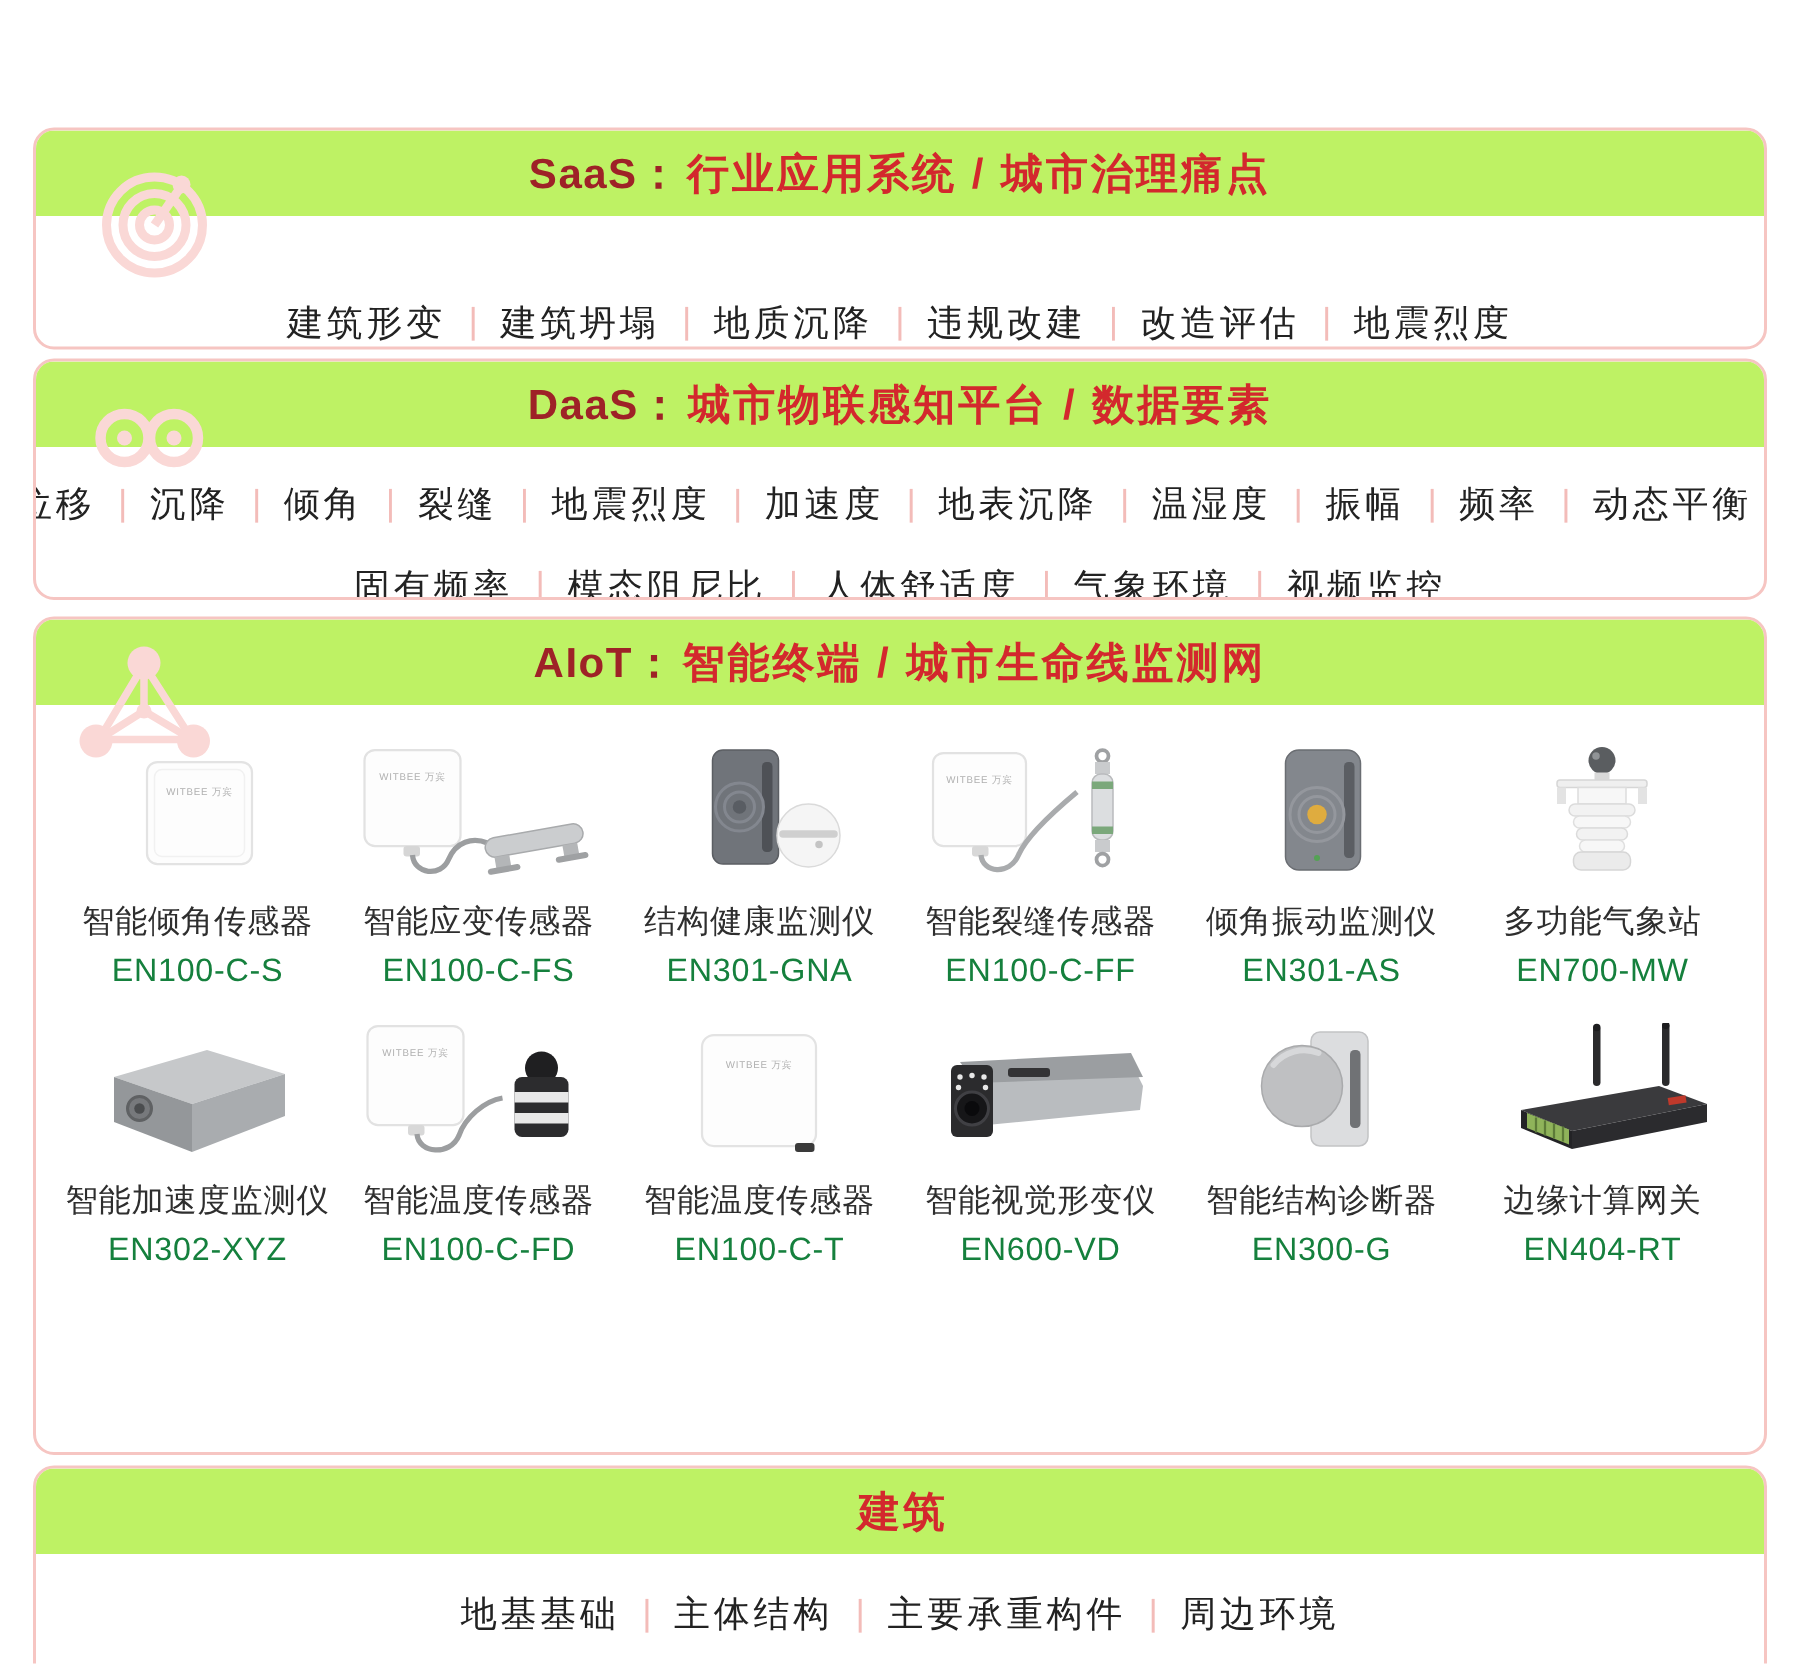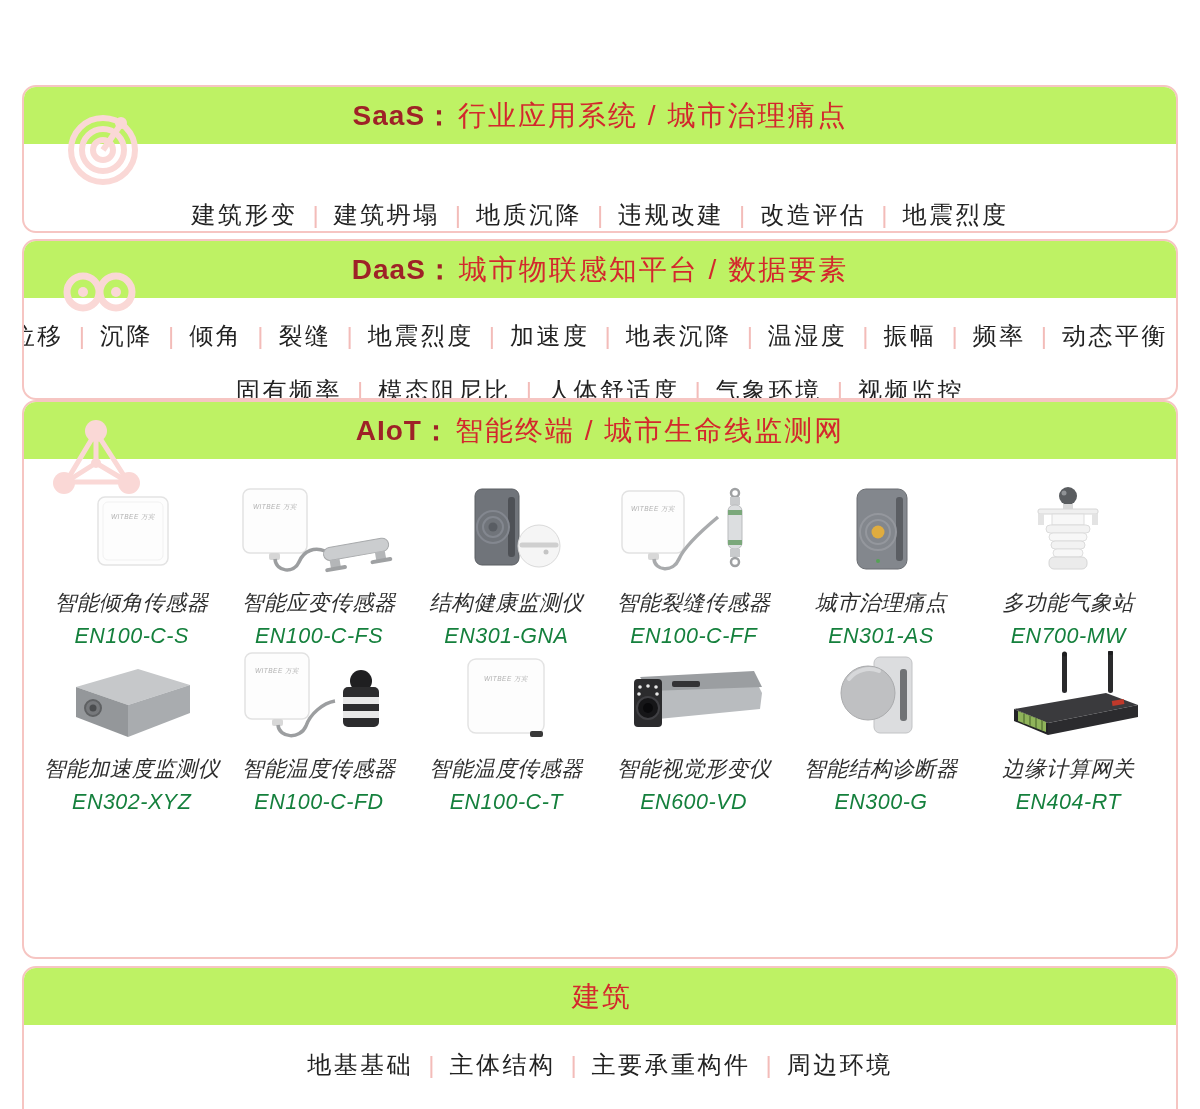--- a/index.html
+++ b/index.html
@@ -14,49 +14,49 @@
   .card {
     position:relative;
     margin:0 22px;
     border:2px solid #f6c5c2;
     border-radius:14px;
     background:#ffffff;
     overflow:hidden;
   }
   #card-saas { height:148px; }
   #card-daas { margin-top:6px; height:161px; }
-  #card-aiot { height:559px; }
+  #card-aiot { margin-top:11px; height:559px; }
   #card-building { margin-top:7px; height:206px; }
 
   .card-header {
     height:57px; background:#bef264;
     display:flex; align-items:center; justify-content:center;
     position:relative; z-index:1;
   }
   .title-prefix { font-size:28px; font-weight:700; color:#9e2227; letter-spacing:1px; }
-  .title-main   { font-size:28px; font-weight:400; color:#d3282d; letter-spacing:2px; margin-left:4px; }
+  .title-main   { font-size:28px; font-weight:700; color:#d3282d; letter-spacing:2px; margin-left:4px; }
 
   .deco-icon { position:absolute; z-index:2; pointer-events:none; }
 
   .tag-row {
     display:flex; justify-content:center; align-items:center;
     font-size:24px; color:#222222; flex-wrap:nowrap;
   }
   .tag-row .item { letter-spacing:2.5px; white-space:nowrap; }
   .tag-row .sep  { color:#f3bcb9; margin:0 15px; font-weight:400; }
   .tag-row.trail::after { content:"|"; color:#f3bcb9; margin-left:15px; }
 
   #card-saas .card-body { height:87px; display:flex; align-items:flex-end; justify-content:center; }
   #card-daas .card-body { padding-top:10px; }
   #card-daas .tag-row { height:55px; }
   #card-building .card-body { padding-top:24px; display:flex; justify-content:flex-start; flex-direction:column; align-items:center; }
 
   .product-grid {
     display:grid; grid-template-columns:repeat(6,1fr);
-    padding:24px 14px 8px; font-style:italic;
+    padding:24px 14px 8px; row-gap:20px;
   }
   .product { display:flex; flex-direction:column; align-items:center; }
   .product-img { height:94px; display:flex; align-items:flex-end; justify-content:center; }
   .product-name { margin-top:11px; font-size:21.5px; color:#2e2e2e; letter-spacing:0.5px; white-space:nowrap; }
   .product-model { margin-top:7px; font-size:21.5px; color:#15803d; letter-spacing:0.5px; white-space:nowrap; }
 
   .dev-label { font-size:6.5px; fill:#b0b0b0; letter-spacing:0.5px; }
 </style>
 </head>
 <body>
@@ -236,21 +236,21 @@
         <div class="product-img">
           <svg width="120" height="92" viewBox="0 0 120 92">
             <rect x="36" y="4" width="50" height="80" rx="9" fill="#83878d" stroke="#6a6d72"></rect>
             <rect x="75" y="12" width="7" height="64" rx="3" fill="#5b5e63"></rect>
             <circle cx="57" cy="47" r="18" fill="none" stroke="#94979d" stroke-width="2"></circle>
             <circle cx="57" cy="47" r="12" fill="none" stroke="#94979d" stroke-width="2"></circle>
             <circle cx="57" cy="47" r="6.5" fill="#dfac3f"></circle>
             <circle cx="57" cy="76" r="2" fill="#54a254"></circle>
           </svg>
         </div>
-        <div class="product-name">城市治理痛点</div>
+        <div class="product-name">倾角振动监测仪</div>
         <div class="product-model">EN301-AS</div>
       </div>
 
       <div class="product">
         <div class="product-img">
           <svg width="120" height="92" viewBox="0 0 120 92">
             <circle cx="60" cy="11" r="9" fill="#5a5d60"></circle>
             <circle cx="56" cy="8" r="2.5" fill="#909396"></circle>
             <rect x="55" y="19" width="10" height="5" fill="#d9d9d9"></rect>
             <rect x="30" y="24" width="60" height="5" rx="2" fill="#efefef" stroke="#d6d6d6"></rect>

